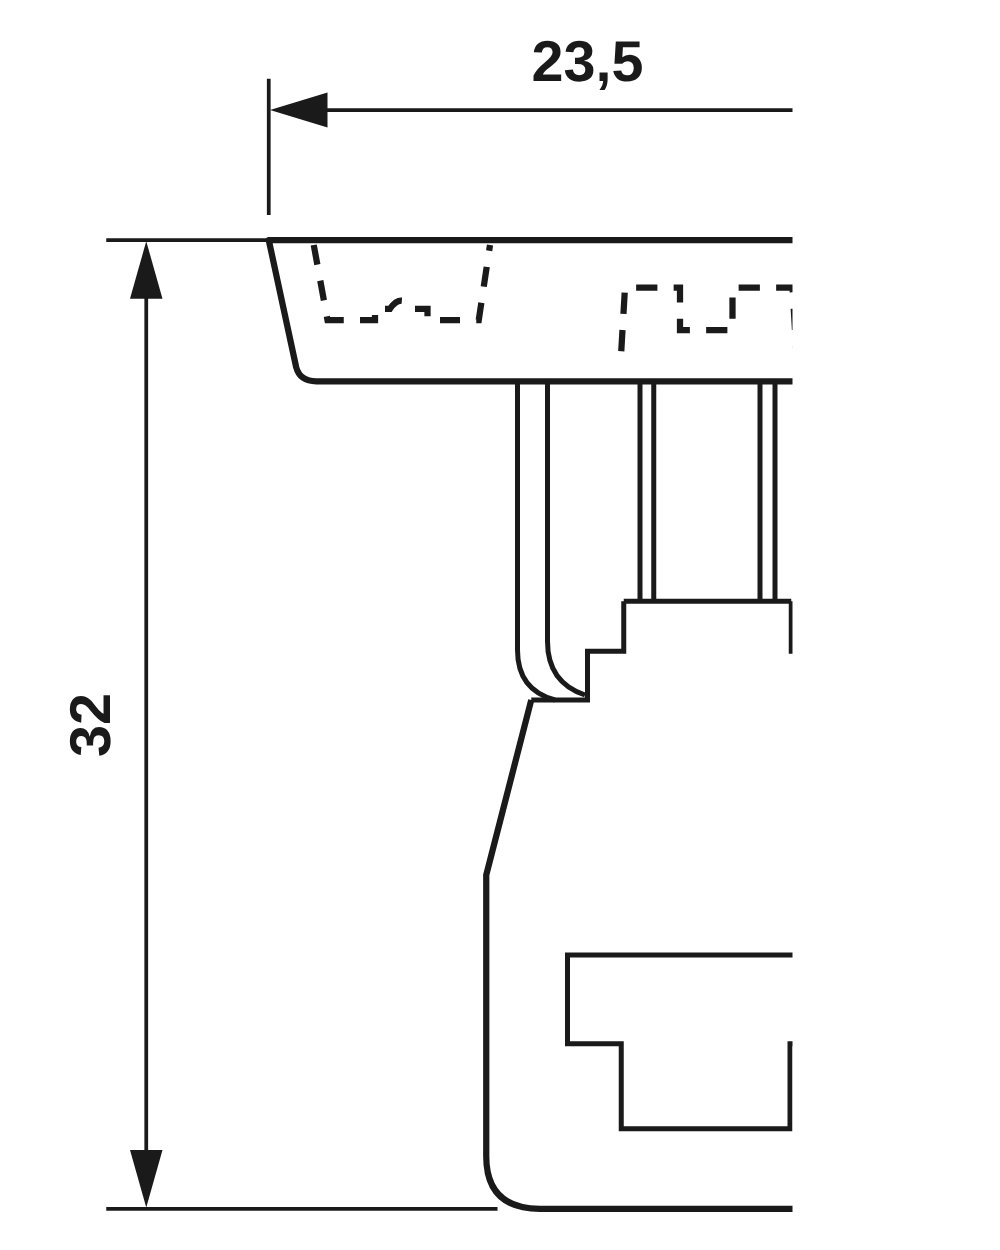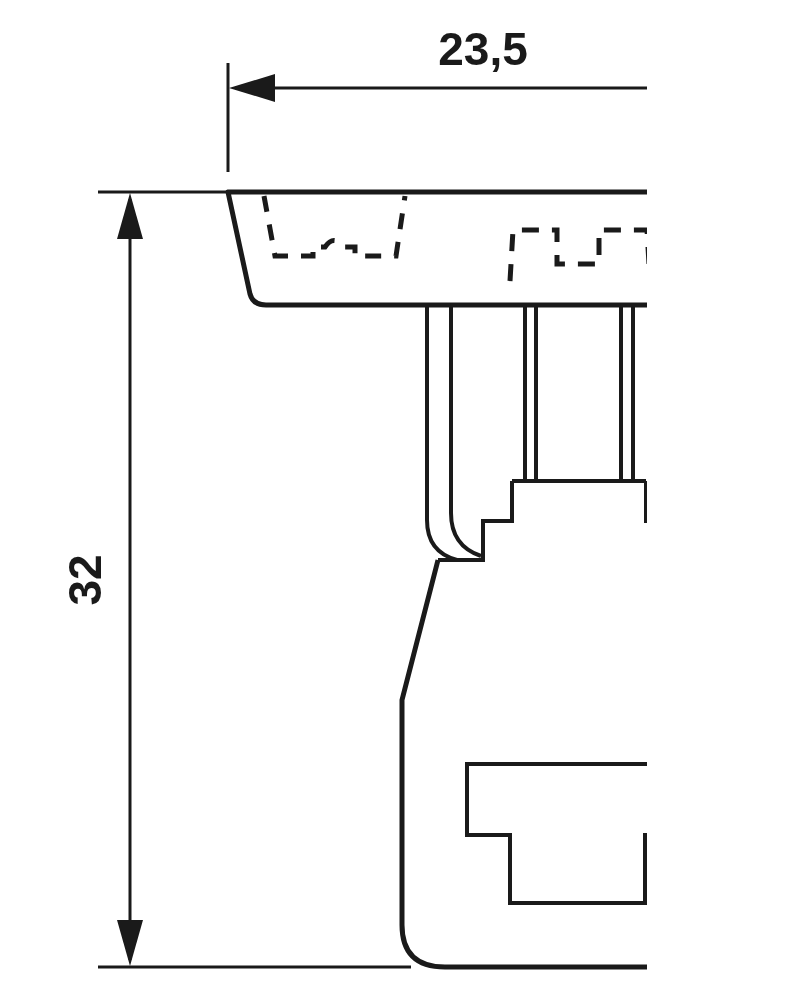--- a/index.html
+++ b/index.html
@@ -9,21 +9,20 @@
   }
   body {
     font-family: "Liberation Sans", sans-serif;
   }
   #drawing-root {
     position: relative;
     width: 634px;
     height: 1000px;
     background: #ffffff;
     overflow: hidden;
-    padding-left: 13px;
   }
   #tech-svg {
     display: block;
     width: 800px;
     height: 1000px;
   }
   .dim-text {
     font-family: "Liberation Sans", sans-serif;
     font-weight: bold;
     font-size: 46px;

